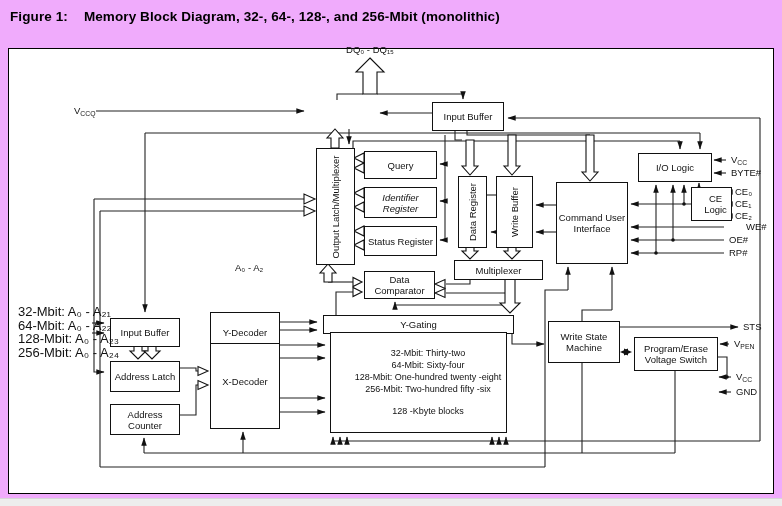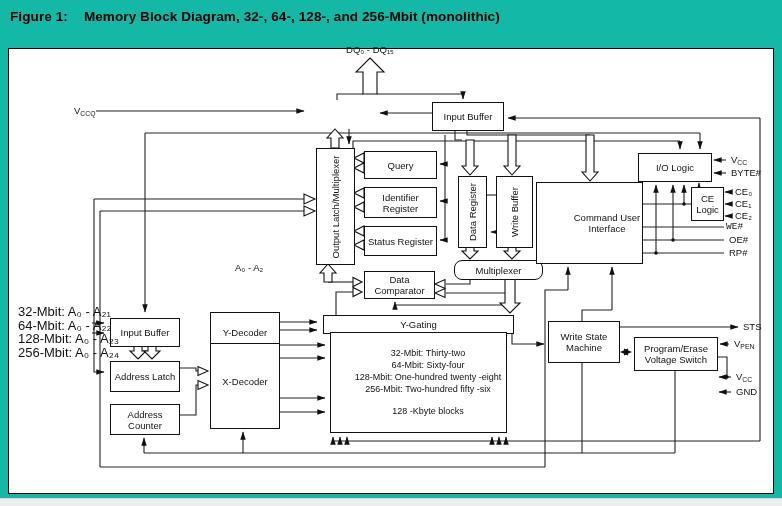--- a/index.html
+++ b/index.html
@@ -1,17 +1,17 @@
 <!DOCTYPE html>
 <html><head>
 <meta charset="utf-8">
 <style>
   html,body{margin:0;padding:0;width:782px;height:506px;overflow:hidden;background:#ffffff;
     font-family:"Liberation Sans","DejaVu Sans",sans-serif;}
-  #stage{position:absolute;left:0;top:0;width:782px;height:506px;background:#14b8a6;}
+  #stage{position:absolute;left:0;top:0;width:782px;height:506px;background:#f0abfc;}
   .title{position:absolute;left:10px;top:9px;font-size:13.5px;font-weight:bold;color:#000;letter-spacing:0.1px;}
   .title .pfx{margin-right:16px;}
   .frame{position:absolute;left:8px;top:48px;width:764px;height:444px;border:1.6px solid #000;background:#fff;}
   #wires{position:absolute;left:0;top:0;width:782px;height:506px;}
   .box{position:absolute;border:1.3px solid #111;background:#fff;display:flex;align-items:center;justify-content:center;
        text-align:center;font-size:9.5px;line-height:11px;color:#111;z-index:3;}
   .vbox span.vlabel{position:absolute;left:50%;top:50%;transform:translate(-50%,-50%) rotate(-90deg);
        text-align:center;font-size:9.5px;line-height:10.5px;}
   .lbl{position:absolute;font-size:9.5px;color:#111;z-index:4;white-space:nowrap;}
   .lbl sub, .subt{font-size:6.8px;vertical-align:-2px;letter-spacing:0;}
@@ -197,44 +197,44 @@
       <span>Input Buffer</span>
     </div>
 
   <div class="box vbox" style="left:316px;top:148px;width:37px;height:115px;">
     <span class="vlabel" style="width:110px;">Output Latch/Multiplexer</span>
   </div>
 
   <div class="box" style="left:364px;top:151px;width:71px;height:26px;">
       <span>Query</span>
     </div>
-  <div class="box" style="left:364px;top:187px;width:71px;height:29px;">
+  <div class="box" style="left:364px;top:187px;width:71px;height:29px;font-style:italic;">
       <span>Identifier Register</span>
     </div>
   <div class="box" style="left:364px;top:226px;width:71px;height:28px;">
       <span>Status Register</span>
     </div>
 
   <div class="box vbox" style="left:458px;top:176px;width:27px;height:70px;">
     <span class="vlabel" style="width:66px;">Data Register</span>
   </div>
   <div class="box vbox" style="left:496px;top:176px;width:35px;height:70px;">
     <span class="vlabel" style="width:66px;">Write Buffer</span>
   </div>
 
-  <div class="box" style="left:454px;top:260px;width:87px;height:18px;border-radius:8px;">
+  <div class="box" style="left:454px;top:260px;width:87px;height:18px;">
       <span>Multiplexer</span>
     </div>
-  <div class="box" style="left:536px;top:182px;width:70px;height:80px;padding-left:35px;">
+  <div class="box" style="left:556px;top:182px;width:70px;height:80px;">
       <span>Command User Interface</span>
     </div>
   <div class="box" style="left:638px;top:153px;width:72px;height:27px;text-align:center;">
       <span>I/O Logic</span>
     </div>
-  <div class="box" style="left:691px;top:187px;width:31px;height:32px;">
+  <div class="box" style="left:691px;top:187px;width:31px;height:32px;padding-left:8px;">
       <span>CE Logic</span>
     </div>
   <div class="box" style="left:364px;top:271px;width:69px;height:26px;">
       <span>Data Comparator</span>
     </div>
 
   <div class="box" style="left:323px;top:315px;width:189px;height:17px;">
       <span>Y-Gating</span>
     </div>
   <div class="box" style="left:330px;top:332px;width:175px;height:99px;"></div>
@@ -284,21 +284,21 @@
     <div>64-Mbit:  A₀ - A₂₂</div>
     <div>128-Mbit:  A₀ - A₂₃</div>
     <div>256-Mbit:  A₀ - A₂₄</div>
   </div>
 
   <div class="lbl" style="left:731px;top:154px;"><span>V</span><sub>CC</sub></div>
   <div class="lbl" style="left:731px;top:167px;">BYTE#</div>
   <div class="lbl" style="left:735px;top:186px;">CE₀</div>
   <div class="lbl" style="left:735px;top:198px;">CE₁</div>
   <div class="lbl" style="left:735px;top:210px;">CE₂</div>
-  <div class="lbl" style="left:726px;top:221px;font-family:Liberation Mono, monospace;">WE#</div>
+  <div class="lbl" style="left:746px;top:221px;">WE#</div>
   <div class="lbl" style="left:729px;top:234px;">OE#</div>
   <div class="lbl" style="left:729px;top:247px;">RP#</div>
 
   <div class="lbl" style="left:743px;top:321px;">STS</div>
   <div class="lbl" style="left:734px;top:338px;"><span>V</span><sub>PEN</sub></div>
   <div class="lbl" style="left:736px;top:371px;"><span>V</span><sub>CC</sub></div>
   <div class="lbl" style="left:736px;top:386px;">GND</div>
 
   <div class="botstrip"></div>
 </div>

